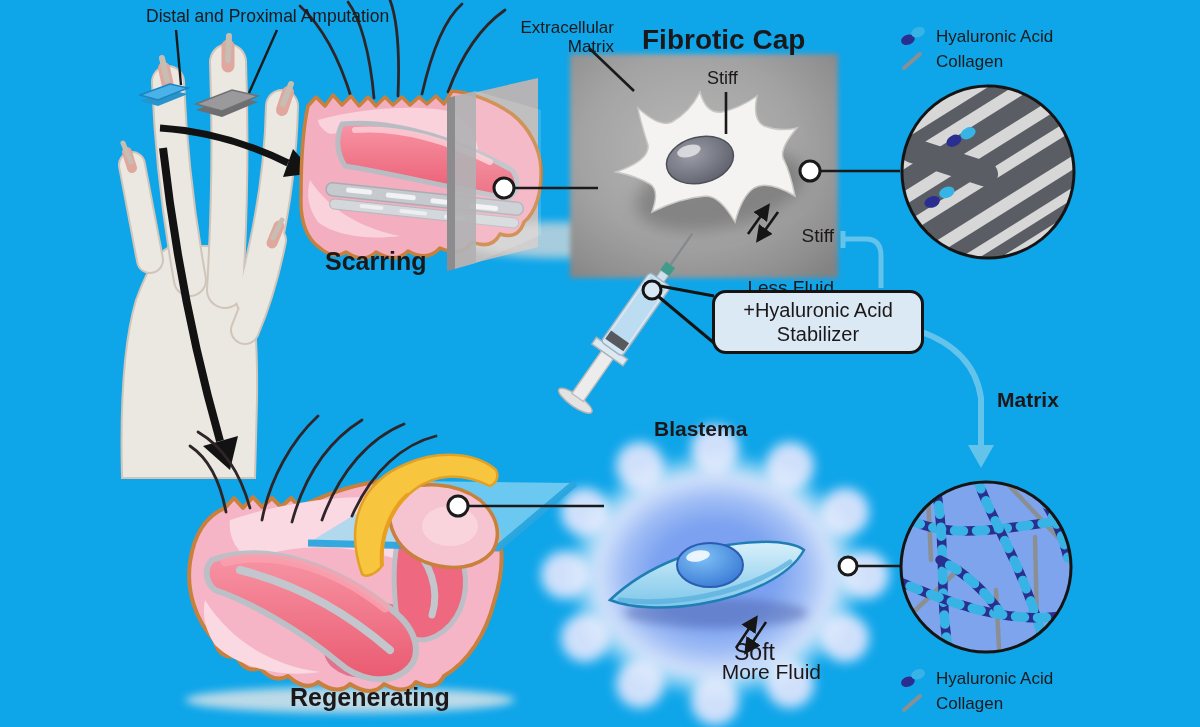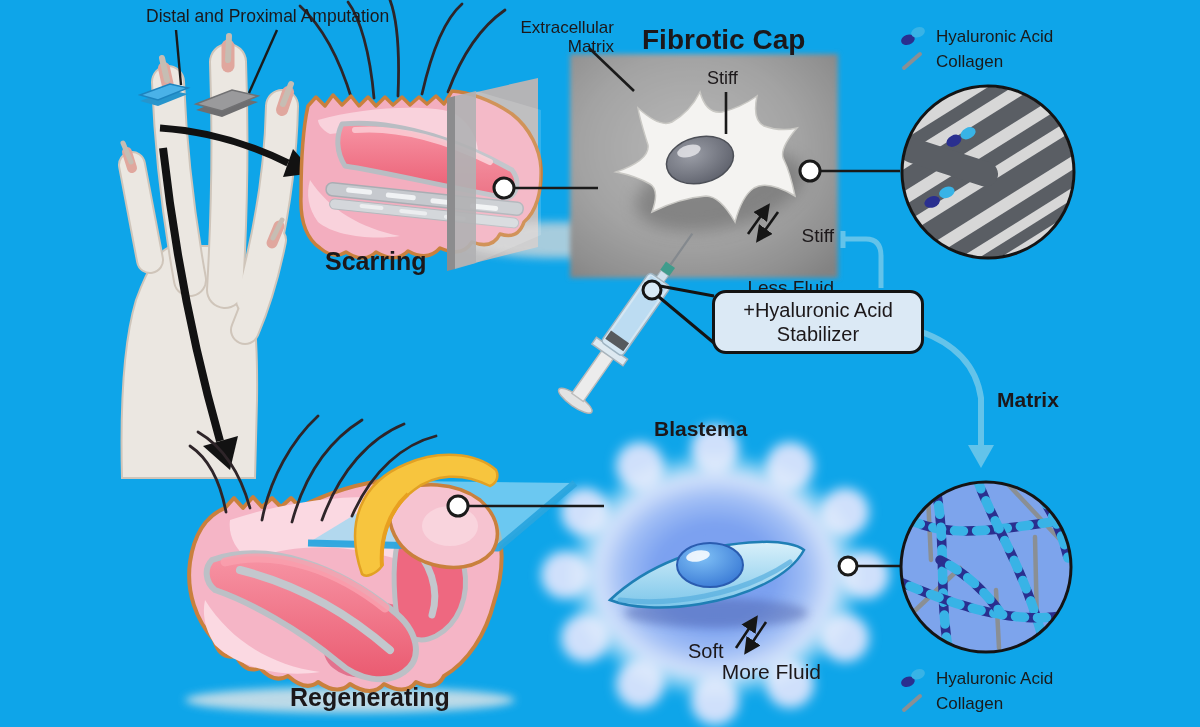--- a/index.html
+++ b/index.html
@@ -352,21 +352,21 @@
 Matrix</div>
 <div class="lbl bold" style="left:642px;top:24px;font-size:28px;">Fibrotic Cap</div>
 <div class="lbl" style="left:707px;top:68px;font-size:18px;">Stiff</div>
 <div class="lbl bold" style="left:325px;top:247px;font-size:25px;">Scarring</div>
 <div class="lbl" style="left:700px;top:225px;width:134px;text-align:right;font-size:19px;">Stiff</div>
 <div class="lbl" style="left:700px;top:247px;width:134px;text-align:right;font-size:19px;margin-top:30px;">Less Fluid</div>
 <div class="callout-box lbl">+Hyaluronic Acid
 Stabilizer</div>
 <div class="lbl bold" style="left:997px;top:388px;font-size:21px;">Matrix</div>
 <div class="lbl bold" style="left:654px;top:417px;font-size:21px;">Blastema</div>
-<div class="lbl" style="left:688px;top:640px;width:133px;text-align:left;font-size:20px;">Soft</div>
+<div class="lbl" style="left:688px;top:640px;width:133px;text-align:center;font-size:23px;">Soft</div>
 <div class="lbl" style="left:688px;top:660px;width:133px;text-align:right;font-size:21px;">More Fluid</div>
 <div class="lbl bold" style="left:290px;top:683px;font-size:25px;">Regenerating</div>
 
 <div class="legend" style="left:898px;top:24px;">
   <div class="legend-row">
     <svg width="30" height="22">
       <g transform="rotate(-18 15 11)">
         <ellipse cx="9" cy="13" rx="7" ry="5" fill="#2a2f8f"></ellipse>
             <ellipse cx="21" cy="9" rx="7" ry="5" fill="#38b3e6"></ellipse>
       </g>

